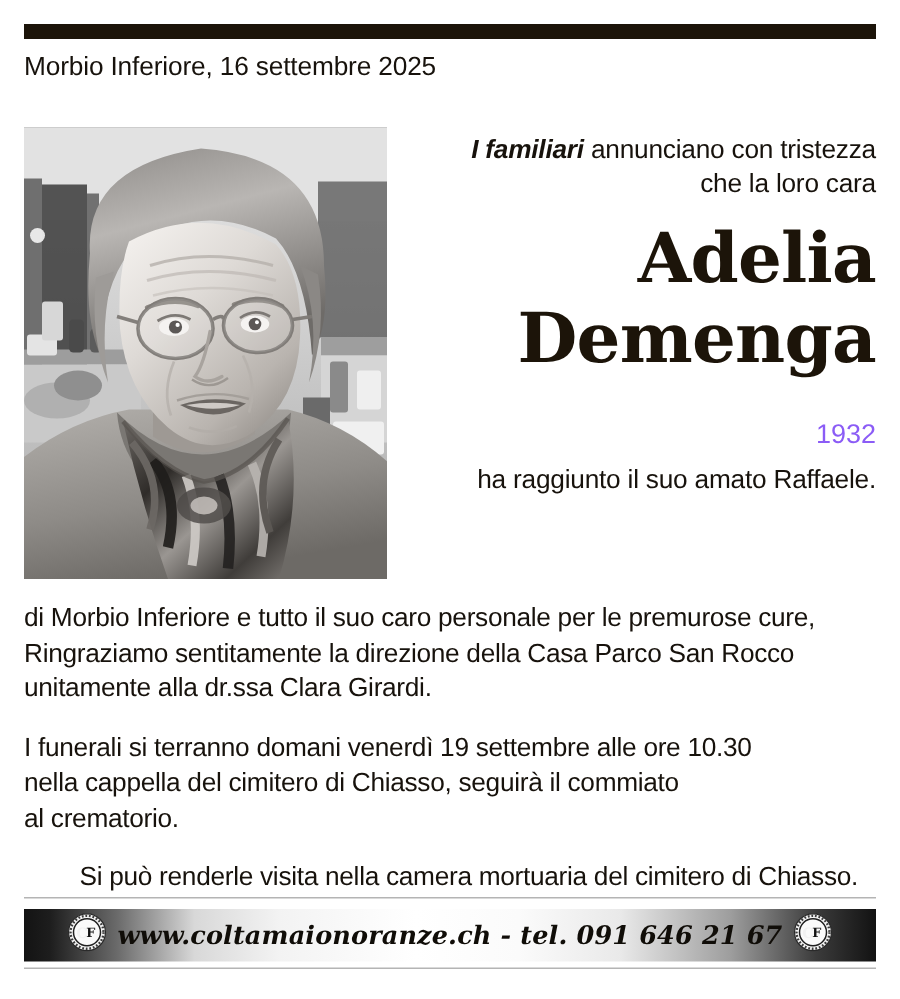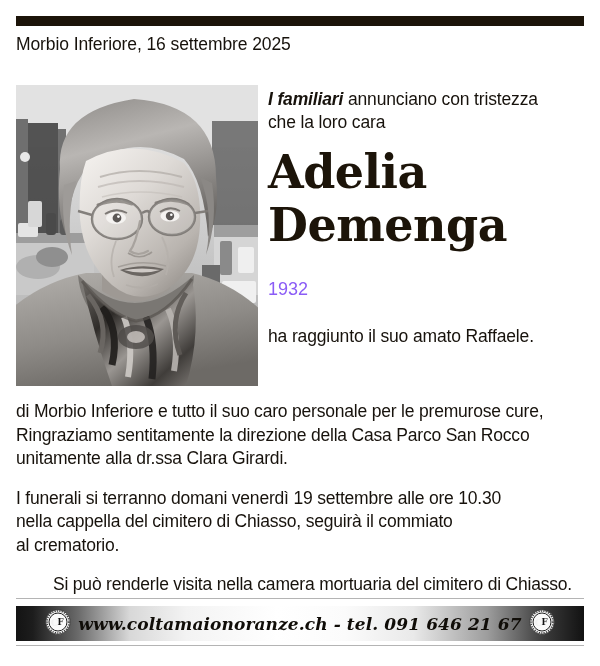--- a/index.html
+++ b/index.html
@@ -55,21 +55,21 @@
     background: #8d8d8d;
   }
   .portrait svg { display: block; }
 
   
   .announce {
     position: absolute;
     left: 268px;
     top: 88px;
     width: 316px;
-    text-align: left;
+    text-align: right;
   }
   .announce-intro {
     font-size: 17.5px;
     line-height: 23px;
     letter-spacing: -0.15px;
     color: #17120c;
   }
   .announce-intro .emph {
     font-weight: bold;
     font-style: italic;
@@ -87,21 +87,21 @@
     font-size: 18px;
     line-height: 22px;
     color: #8b5cf6;
     margin-top: 26px;
   }
   .joined-line {
     font-size: 17.5px;
     line-height: 23px;
     letter-spacing: -0.15px;
     color: #17120c;
-    margin-top: 25px;
+    margin-top: 8px;
   }
 
   
   .body-text {
     position: absolute;
     left: 16px;
     top: 400px;
     width: 572px;
   }
   .body-text p {

